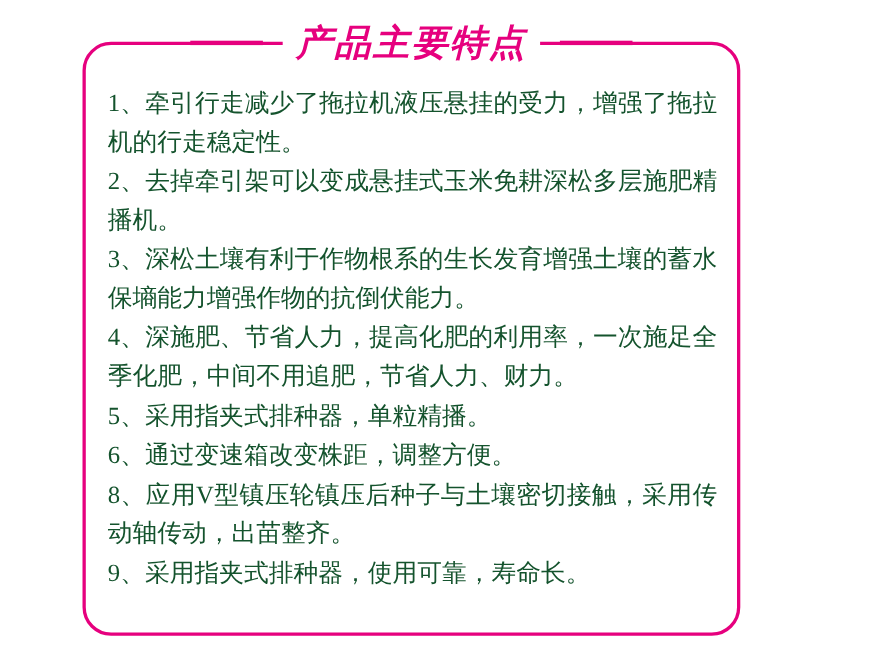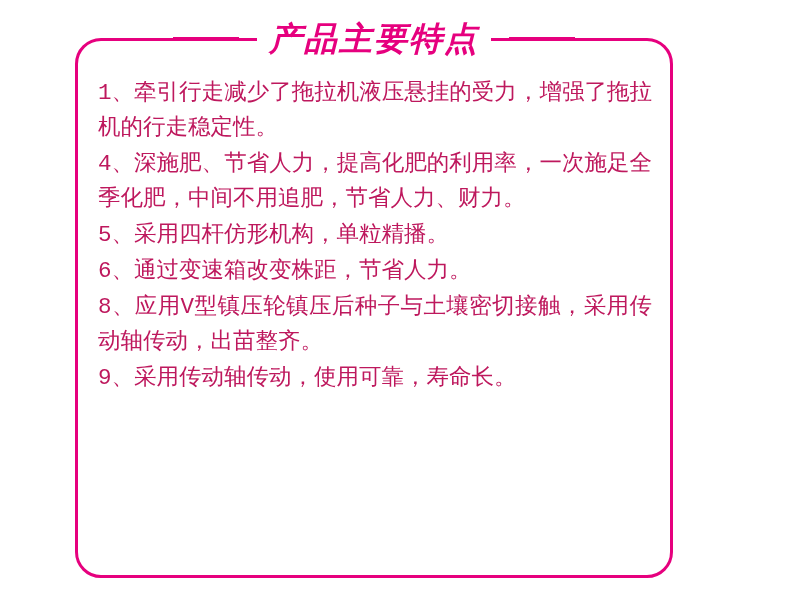--- a/index.html
+++ b/index.html
@@ -66,24 +66,24 @@
     top: 76px;
     bottom: 34px;
     z-index: 2;
   }
   .feature-list {
     margin: 0;
     padding: 0;
     list-style: none;
   }
   .feature-item {
-    font-family: Liberation Mono, monospace;
+    font-family: Liberation Serif, serif;
     font-size: 22.5px;
     line-height: 35px;
-    color: #be185d;
+    color: #14532d;
     text-align: justify;
     margin: 0 0 1px 0;
     text-indent: 0;
   }
   .feature-item .num {
     white-space: nowrap;
   }
 </style>
 </head>
 <body>
@@ -97,30 +97,36 @@
     <span class="title-text">产品主要特点</span>
     <span class="title-rule"></span>
   </div>
 
   <div class="content">
     <ul class="feature-list">
       <li class="feature-item">
         <span class="num">1、</span><span>牵引行走减少了拖拉机液压悬挂的受力，增强了拖拉机的行走稳定性。</span>
       </li>
       <li class="feature-item">
+        <span class="num">2、</span><span>去掉牵引架可以变成悬挂式玉米免耕深松多层施肥精播机。</span>
+      </li>
+      <li class="feature-item">
+        <span class="num">3、</span><span>深松土壤有利于作物根系的生长发育增强土壤的蓄水保墒能力增强作物的抗倒伏能力。</span>
+      </li>
+      <li class="feature-item">
         <span class="num">4、</span><span>深施肥、节省人力，提高化肥的利用率，一次施足全季化肥，中间不用追肥，节省人力、财力。</span>
       </li>
       <li class="feature-item">
-        <span class="num">5、</span><span>采用四杆仿形机构，单粒精播。</span>
+        <span class="num">5、</span><span>采用指夹式排种器，单粒精播。</span>
       </li>
       <li class="feature-item">
-        <span class="num">6、</span><span>通过变速箱改变株距，节省人力。</span>
+        <span class="num">6、</span><span>通过变速箱改变株距，调整方便。</span>
       </li>
       <li class="feature-item">
         <span class="num">8、</span><span>应用V型镇压轮镇压后种子与土壤密切接触，采用传动轴传动，出苗整齐。</span>
       </li>
       <li class="feature-item">
-        <span class="num">9、</span><span>采用传动轴传动，使用可靠，寿命长。</span>
+        <span class="num">9、</span><span>采用指夹式排种器，使用可靠，寿命长。</span>
       </li>
     </ul>
   </div>
 
 </div>
 
 </body></html>

